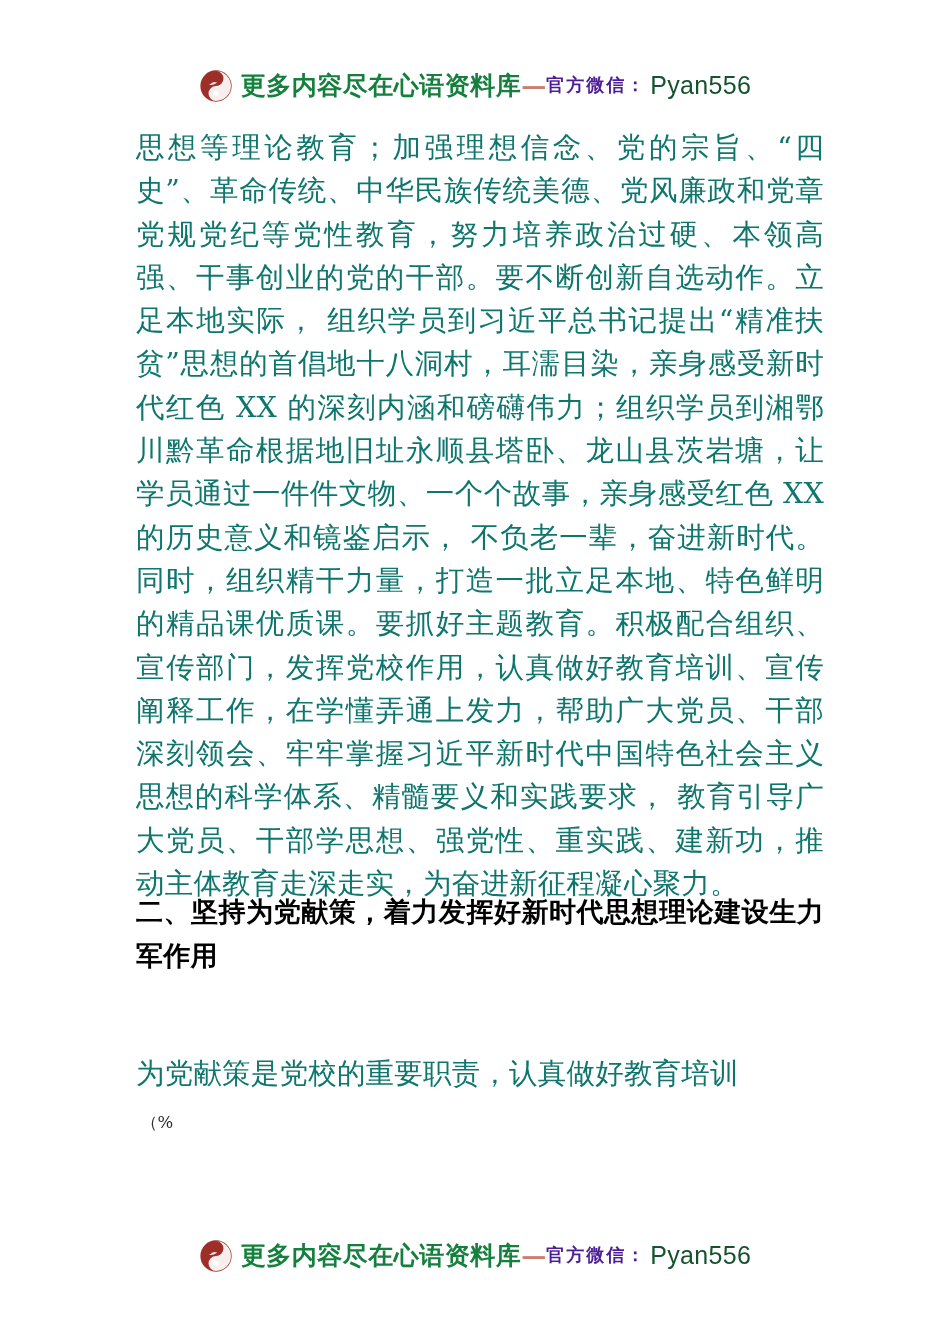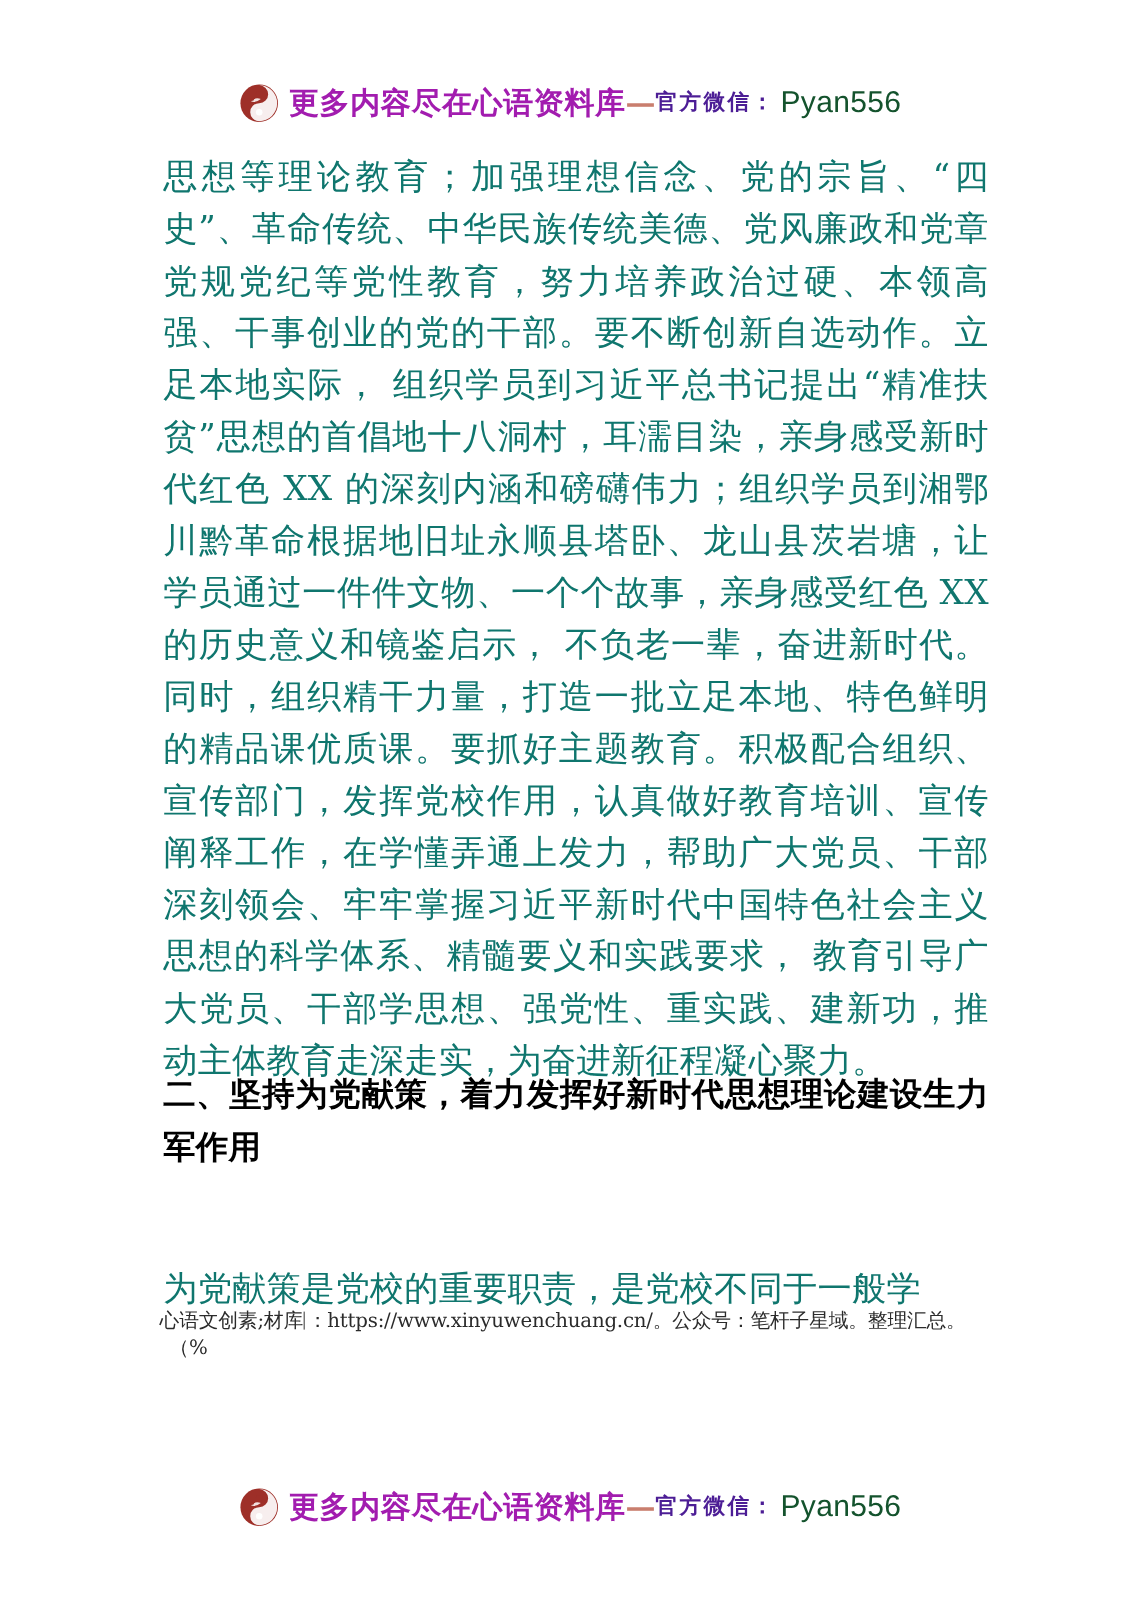--- a/index.html
+++ b/index.html
@@ -42,21 +42,21 @@
     margin-right: 8px;
     flex: none;
     position: relative;
     top: 1px;
   }
 
   .wm-text {
     font-family: "DejaVu Serif", "Liberation Serif", serif;
     font-size: 25px;
     font-weight: 700;
-    color: #a21caf;
+    color: #15803d;
     letter-spacing: 0.5px;
     line-height: 1;
   }
   .wm-text-sep {
     font-family: "DejaVu Serif", "Liberation Serif", serif;
     font-size: 25px;
     font-weight: 700;
     color: #c97e6e;
     letter-spacing: 0px;
   }
@@ -177,26 +177,23 @@
 
   <div class="content">
     <p class="para">思想等理论教育；加强理想信念、党的宗旨、“四史”、革命传统、中华民族传统美德、党风廉政和党章党规党纪等党性教育，努力培养政治过硬、本领高强、干事创业的党的干部。要不断创新自选动作。立足本地实际， 组织学员到习近平总书记提出“精准扶贫”思想的首倡地十八洞村，耳濡目染，亲身感受新时代红色 XX 的深刻内涵和磅礴伟力；组织学员到湘鄂川黔革命根据地旧址永顺县塔卧、龙山县茨岩塘，让学员通过一件件文物、一个个故事，亲身感受红色 XX 的历史意义和镜鉴启示， 不负老一辈，奋进新时代。同时，组织精干力量，打造一批立足本地、特色鲜明的精品课优质课。要抓好主题教育。积极配合组织、宣传部门，发挥党校作用，认真做好教育培训、宣传阐释工作，在学懂弄通上发力，帮助广大党员、干部深刻领会、牢牢掌握习近平新时代中国特色社会主义思想的科学体系、精髓要义和实践要求， 教育引导广大党员、干部学思想、强党性、重实践、建新功，推动主体教育走深走实，为奋进新征程凝心聚力。</p>
   </div>
 
   <div class="block-heading">
     <p class="heading">二、坚持为党献策，着力发挥好新时代思想理论建设生力军作用</p>
   </div>
 
   <div class="block-para2">
-    <p class="para">为党献策是党校的重要职责，是党校不同于一般学</p>
-  </div>
-
-  <div class="footer-src">
-    <span>心语文创素;材库</span><span class="footer-cursor"></span><span>：</span><span>https://www.xinyuwenchuang.cn/</span><span>。公众号：笔杆子星域。整理汇总。</span>
-  </div>
+    <p class="para">为党献策是党校的重要职责，认真做好教育培训</p>
+  </div>
+
   <div class="footer-frag">（%</div>
 
   <div class="watermark watermark-bottom">
     <span class="wm-logo">
       <svg viewBox="0 0 100 100" width="34" height="34" aria-hidden="true">
         <circle cx="50" cy="50" r="46" fill="#9e2f28"></circle>
         <path d="M50 6 a44 44 0 0 1 0 88 a22 22 0 0 1 0 -44 a22 22 0 0 0 0 -44 z" fill="#ffffff" opacity="0.92"></path>
         <circle cx="50" cy="28" r="8" fill="#9e2f28"></circle>
         <circle cx="50" cy="72" r="8" fill="#ffffff"></circle>
         <path d="M30 46 q10 -12 24 -6 q-12 10 -24 6 z" fill="#ffffff" opacity="0.85"></path>

